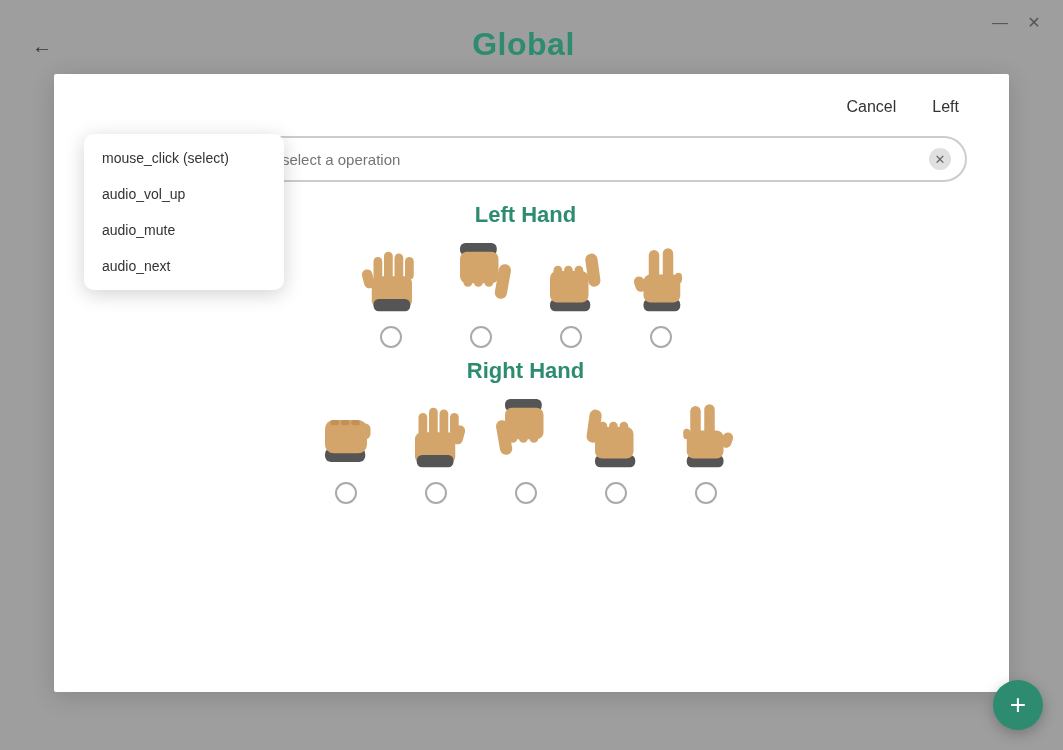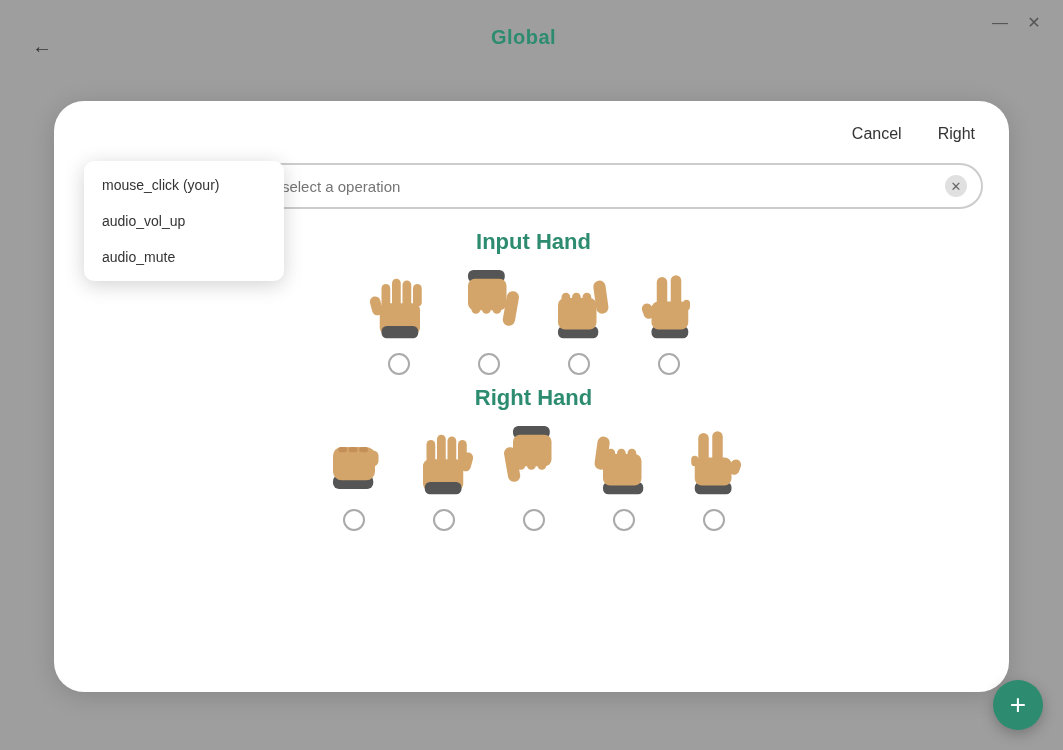--- a/index.html
+++ b/index.html
@@ -50,38 +50,37 @@
       font-size: 20px;
       color: #333;
     }
 
     .page-title {
       position: absolute;
       top: 26px;
       left: 0;
       right: 16px;
       text-align: center;
-      font-size: 20px;
+      font-size: 32px;
       font-weight: 700;
       color: #2d8c70;
       letter-spacing: 0.5px;
     }
 
     .modal {
       position: absolute;
       top: 74px;
       left: 54px;
       right: 54px;
       bottom: 58px;
       background: #ffffff;
-      border-radius: 30px;
-      padding: 20px 26px 30px 30px;
+      border-radius: 2px;
+      padding: 20px 42px 30px 30px;
       box-shadow: 0 4px 24px rgba(0,0,0,0.15);
       overflow: hidden;
-      margin-top: 27px;
     }
 
     .modal-actions {
       display: flex;
       justify-content: flex-end;
       gap: 20px;
       margin-bottom: 16px;
     }
 
     .modal-action-btn {
@@ -261,43 +260,44 @@
 <button class="back-button">
   <span>←</span>
 </button>
 
 <div class="page-title">Global</div>
 
 <div class="modal">
 
   <div class="modal-actions">
     <button class="modal-action-btn">Cancel</button>
-    <button class="modal-action-btn apply">Right</button>
+    <button class="modal-action-btn apply">Left</button>
   </div>
 
   <div class="shortcut-input-row">
     <div class="dropdown-icon">
       <span>▾</span>
     </div>
     <input type="text" class="shortcut-input" placeholder="Input your shortcut or select a operation" style="">
     <button class="clear-btn">
       <span>✕</span>
     </button>
   </div>
 
   <div class="dropdown-menu" id="dropdown-menu">
-  <div class="dropdown-item">mouse_click (your)</div>
+  <div class="dropdown-item">mouse_click (select)</div>
       <div class="dropdown-item">audio_vol_up</div>
       <div class="dropdown-item">audio_mute</div>
+      <div class="dropdown-item">audio_next</div>
     </div>
 
   <div class="hands-container">
 
     <div class="hand-section">
-      <div class="hand-section-title">Input Hand</div>
+      <div class="hand-section-title">Left Hand</div>
       <div class="gestures-row">
 
         <div class="gesture-col">
           <div class="hand-gesture">
             <svg class="hand-svg" viewBox="0 0 80 88" xmlns="http://www.w3.org/2000/svg">
 
               <rect x="18" y="42" width="46" height="36" rx="8" fill="#d4a56a"></rect>
 
               <rect x="20" y="68" width="42" height="14" rx="6" fill="#555"></rect>
 

